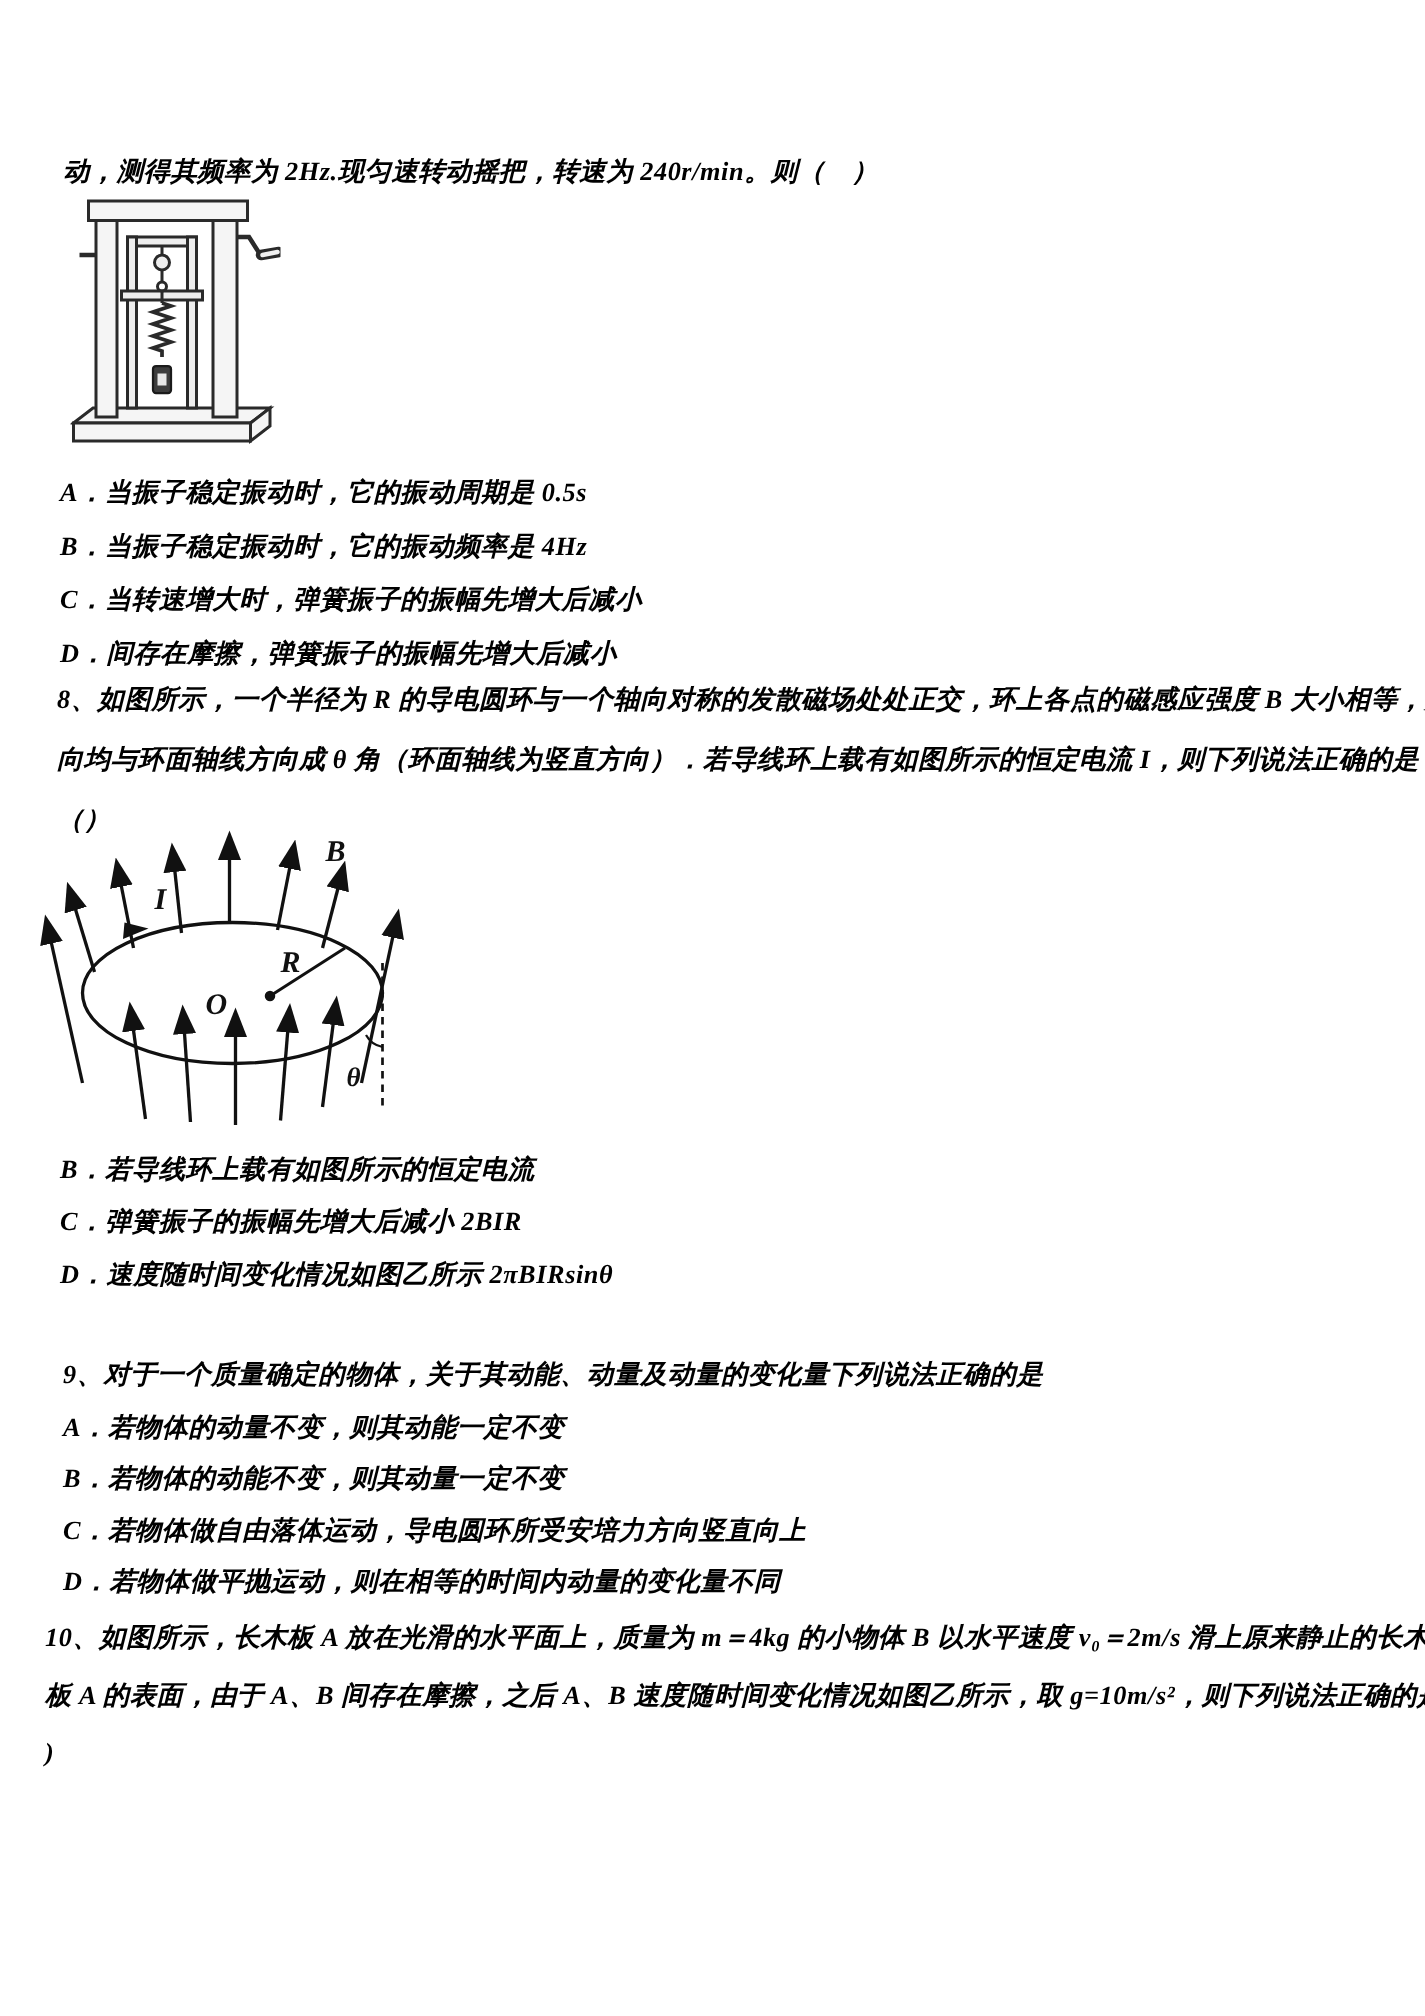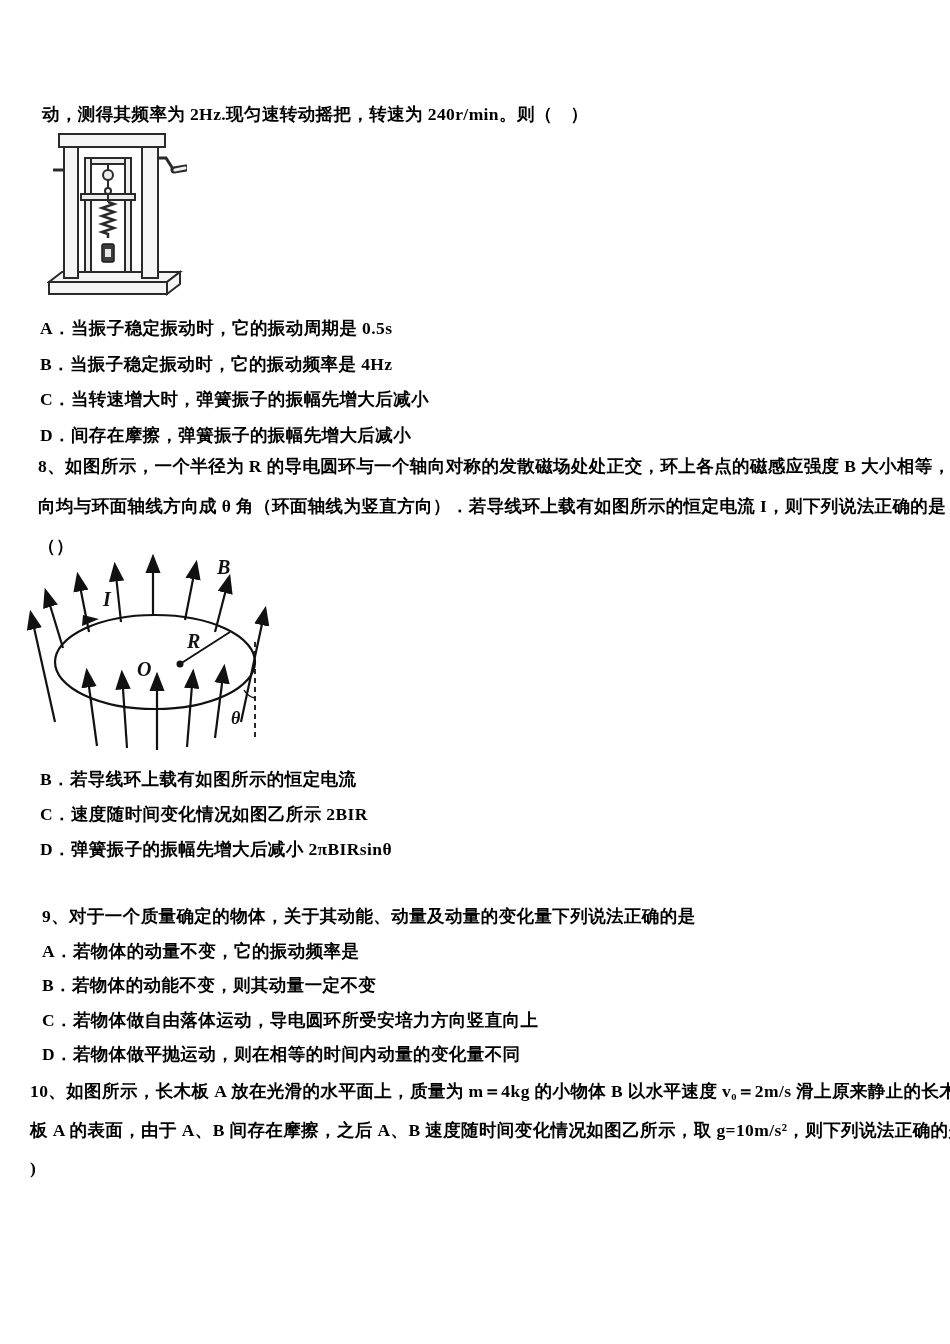--- a/index.html
+++ b/index.html
@@ -10,21 +10,21 @@
   .page {
     position: relative;
     width: 950px;
     height: 1344px;
     background: #ffffff;
     color: #000000;
     font-family: "Liberation Serif", "DejaVu Serif", serif;
     font-weight: bold;
     overflow: hidden;
   }
-  .abs { position: absolute; }
+  .abs { position: absolute; font-style: italic; }
   .line {
     white-space: nowrap;
     font-size: 17.5px;
     letter-spacing: 0.4px;
     color: #000;
   }
   .block .line { display: block; }
   .fig { position: absolute; }
   .fig svg { display: block; }
   .svg-label {
@@ -129,27 +129,27 @@
       <text x="192" y="24" font-size="20" class="svg-label">B</text>
       <text x="78" y="56" font-size="20" class="svg-label">I</text>
       <text x="162" y="98" font-size="20" class="svg-label">R</text>
       <text x="112" y="126" font-size="20" class="svg-label">O</text>
       <text x="206" y="174" font-size="18" class="svg-label">θ</text>
     </svg>
   </div>
 
   <div class="abs block" style="top:762px; left:40px; line-height:34.8px;">
     <div class="line">B．若导线环上载有如图所示的恒定电流</div>
-    <div class="line">C．速度随时间变化情况如图乙所示 2BIR</div>
-    <div class="line">D．弹簧振子的振幅先增大后减小 2πBIRsinθ</div>
+    <div class="line">C．弹簧振子的振幅先增大后减小 2BIR</div>
+    <div class="line">D．速度随时间变化情况如图乙所示 2πBIRsinθ</div>
   </div>
 
   <div class="abs block" style="top:899px; left:42px; line-height:34.6px;">
     <div class="line">9、对于一个质量确定的物体，关于其动能、动量及动量的变化量下列说法正确的是</div>
-    <div class="line">A．若物体的动量不变，它的振动频率是</div>
+    <div class="line">A．若物体的动量不变，则其动能一定不变</div>
     <div class="line">B．若物体的动能不变，则其动量一定不变</div>
     <div class="line">C．若物体做自由落体运动，导电圆环所受安培力方向竖直向上</div>
     <div class="line">D．若物体做平抛运动，则在相等的时间内动量的变化量不同</div>
   </div>
 
   <div class="abs block" style="top:1072px; left:30px; line-height:38.6px;">
     <div class="line">10、如图所示，长木板 A 放在光滑的水平面上，质量为 m＝4kg 的小物体 B 以水平速度 v₀＝2m/s 滑上原来静止的长木</div>
     <div class="line">板 A 的表面，由于 A、B 间存在摩擦，之后 A、B 速度随时间变化情况如图乙所示，取 g=10m/s²，则下列说法正确的是(</div>
     <div class="line">)</div>
   </div>

